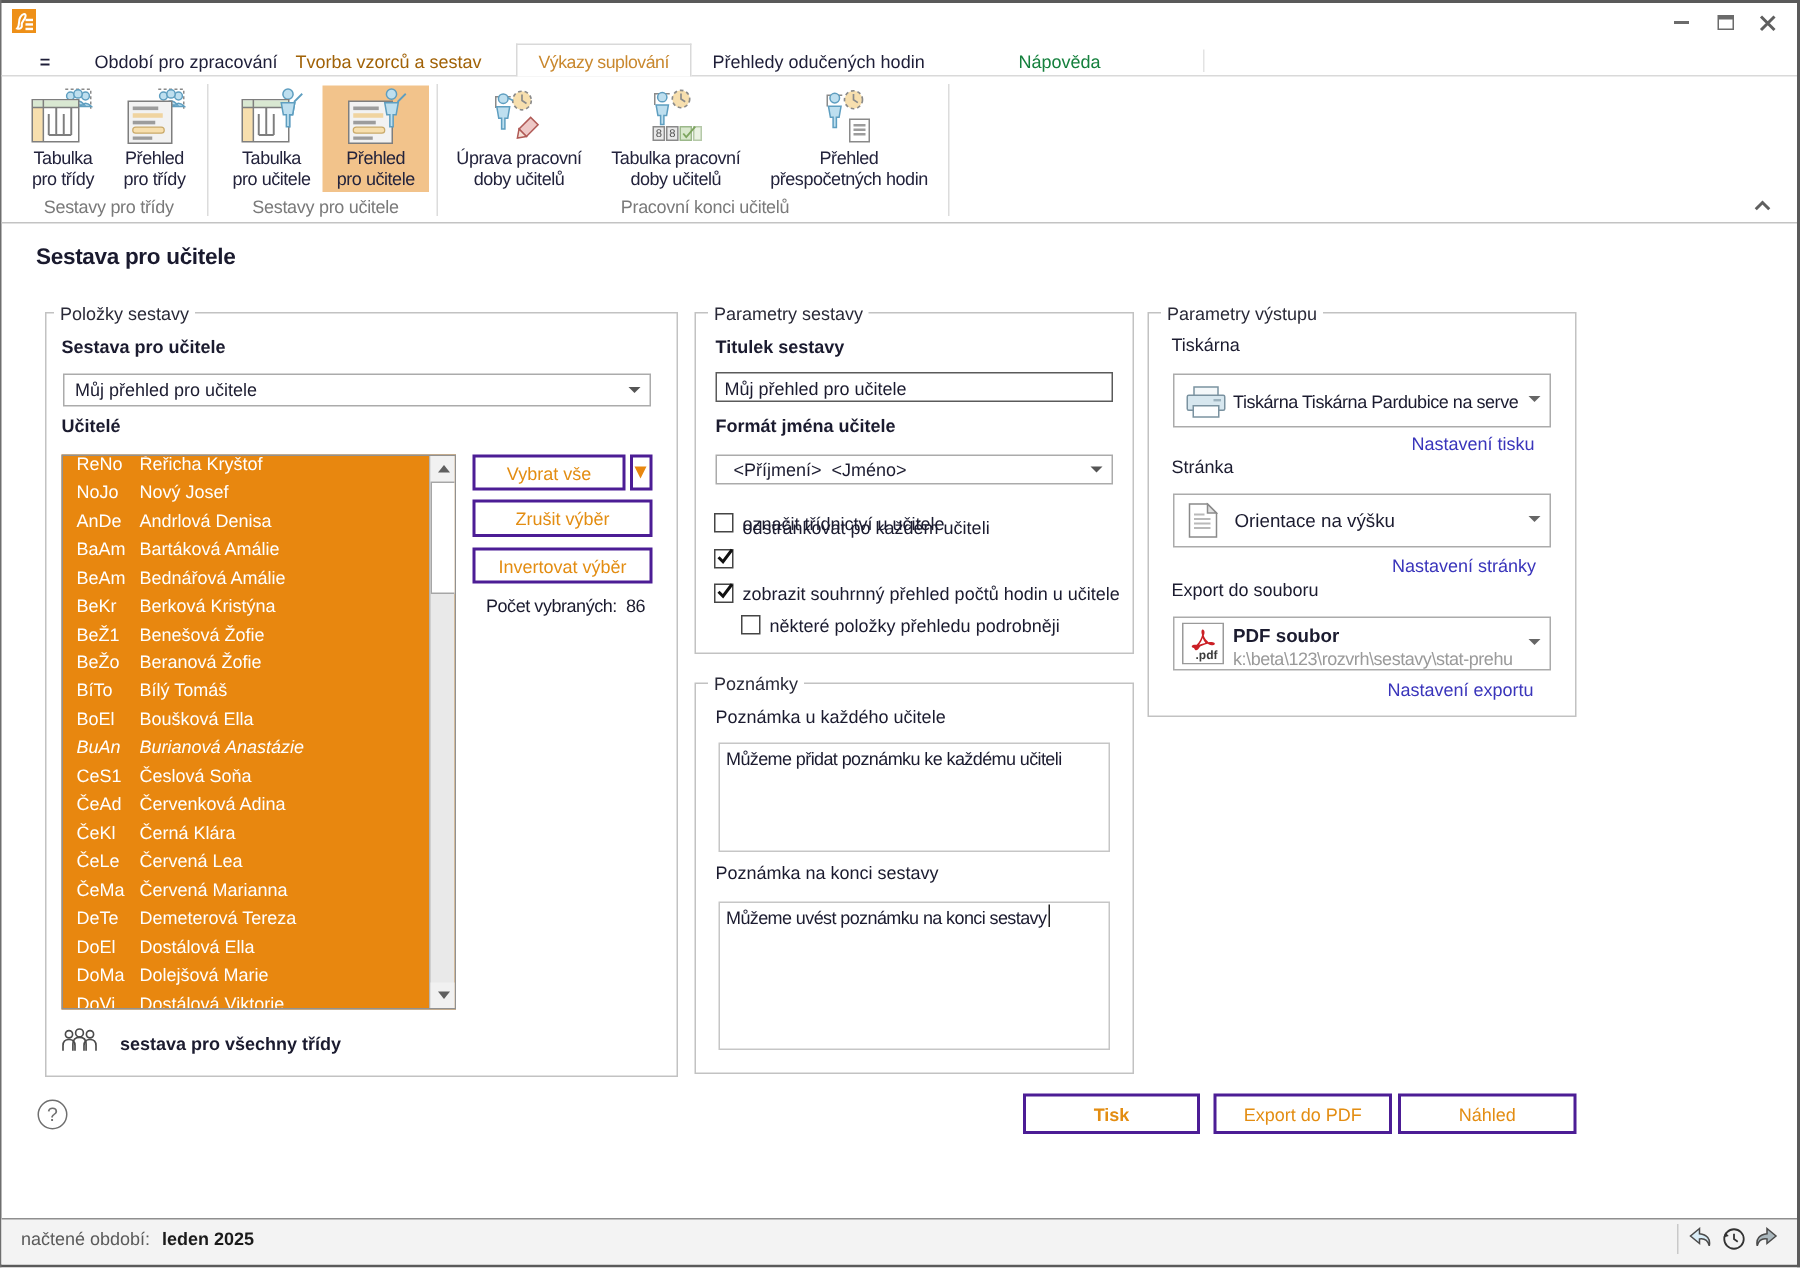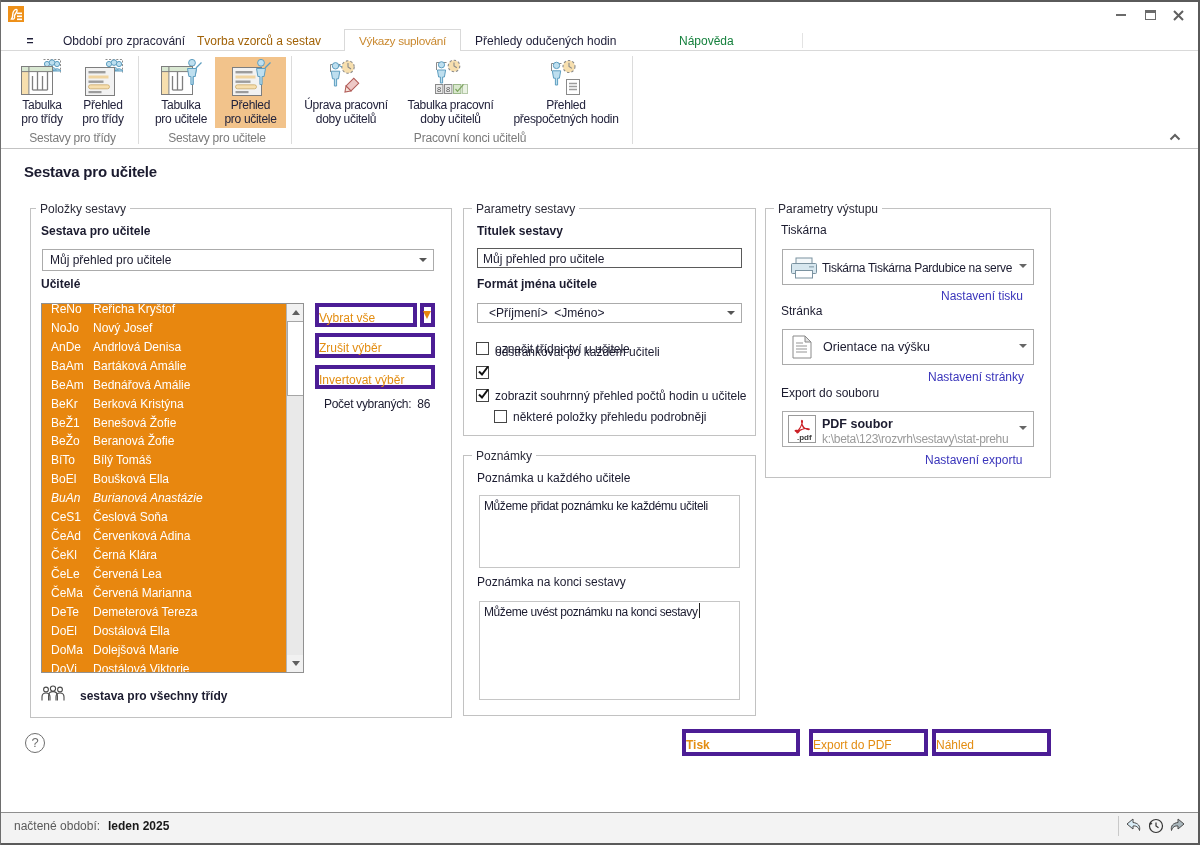--- a/index.html
+++ b/index.html
@@ -9,21 +9,21 @@
 .nw{white-space:nowrap;}
 .bold{font-weight:bold;}
 .lbl{position:absolute;white-space:nowrap;color:#1b1b2f;}
 .blbl{position:absolute;white-space:nowrap;font-weight:bold;color:#1b1b2f;}
 .gbox{position:absolute;border:1px solid #c2c2c2;}
 .gcap{position:absolute;background:#fff;padding:0 4px;color:#2a2a38;white-space:nowrap;}
 .combo{position:absolute;border:1px solid #ababab;background:#fff;}
 .carr{position:absolute;width:0;height:0;border-left:4px solid transparent;border-right:4px solid transparent;border-top:4px solid #555;}
 .cb{position:absolute;width:13px;height:13px;border:1px solid #454545;background:#fff;}
 .link{position:absolute;color:#3a35bb;white-space:nowrap;}
-.obtn{position:absolute;border:4px solid #4c1d95;background:#fff;color:#e38d12;}
+.obtn{position:absolute;border:2px solid #4c1d95;background:#fff;color:#e38d12;text-align:center;}
 .ribcap{position:absolute;text-align:center;line-height:13.5px;color:#23233c;white-space:nowrap;letter-spacing:-0.3px;}
 .riblab{position:absolute;text-align:center;color:#7a7a7a;white-space:nowrap;letter-spacing:-0.2px;}
 .vsep{position:absolute;width:1px;background:#dcdcdc;}
 .row{position:absolute;color:#fff;white-space:nowrap;}
 </style></head>
 <body>
 <div id="win">
 
 <div class="abs" style="left:0;top:0;width:1200px;height:2px;background:#5a5a5a;"></div>
 <div class="abs" style="left:0;top:843px;width:1200px;height:2px;background:#5a5a5a;"></div>

